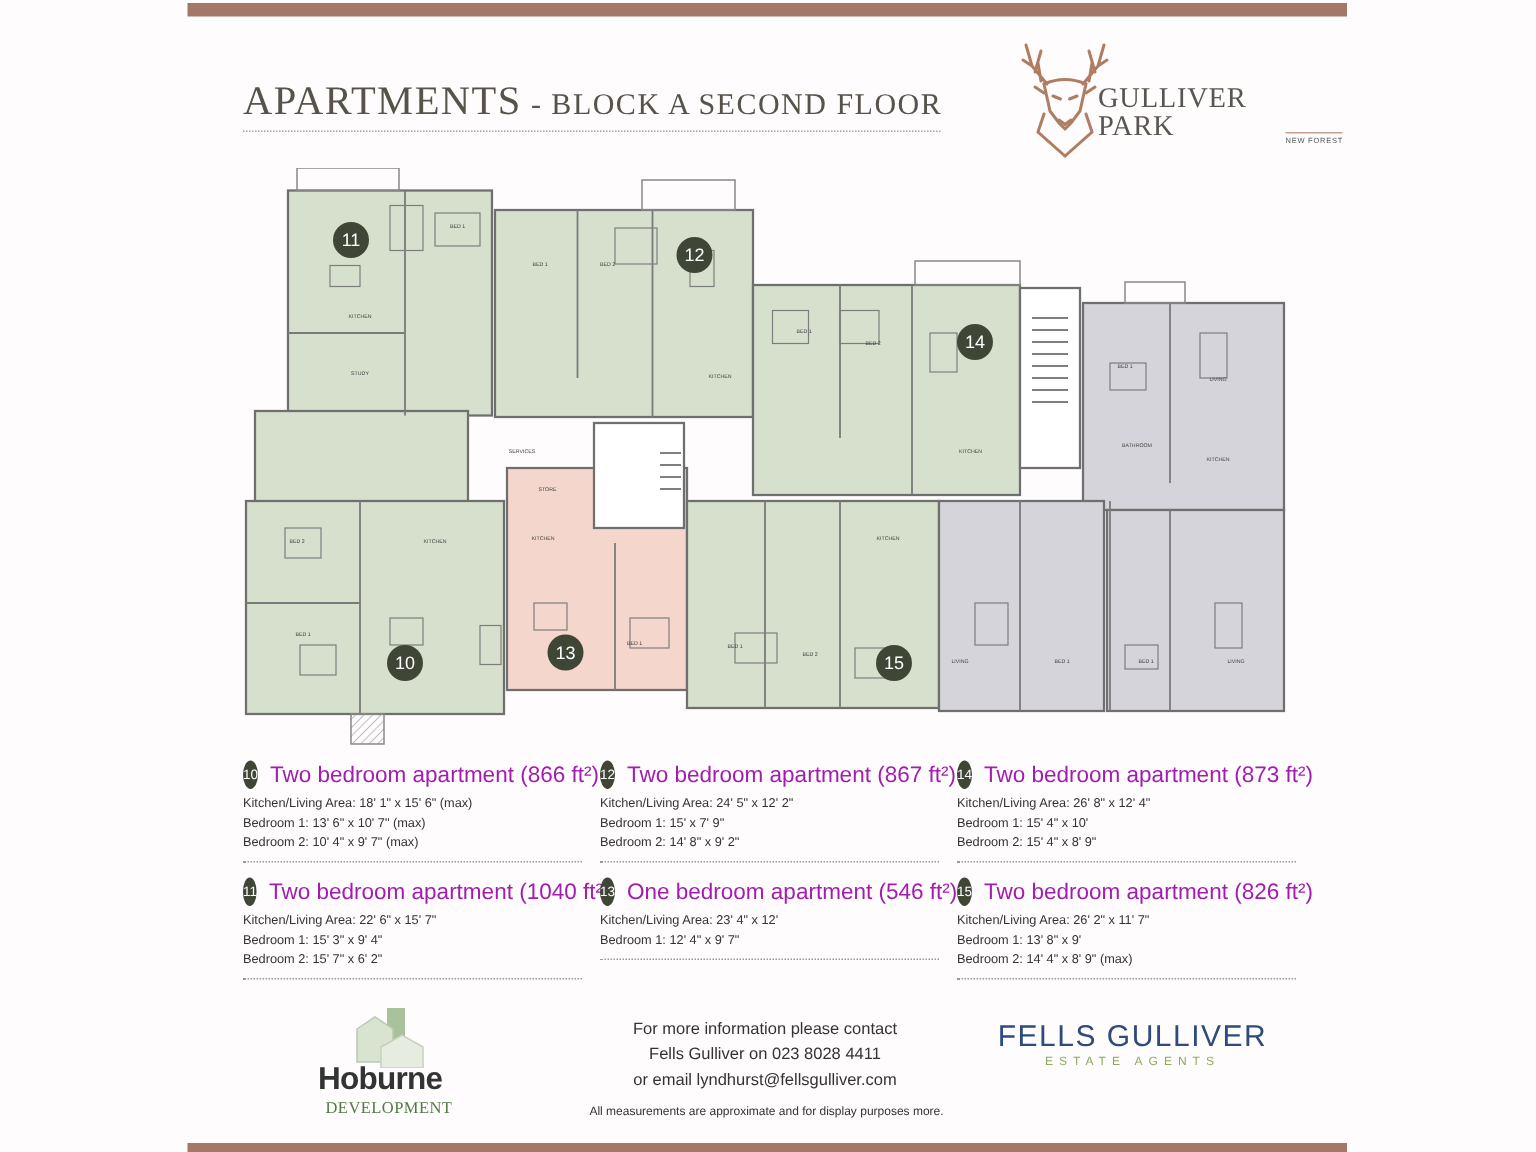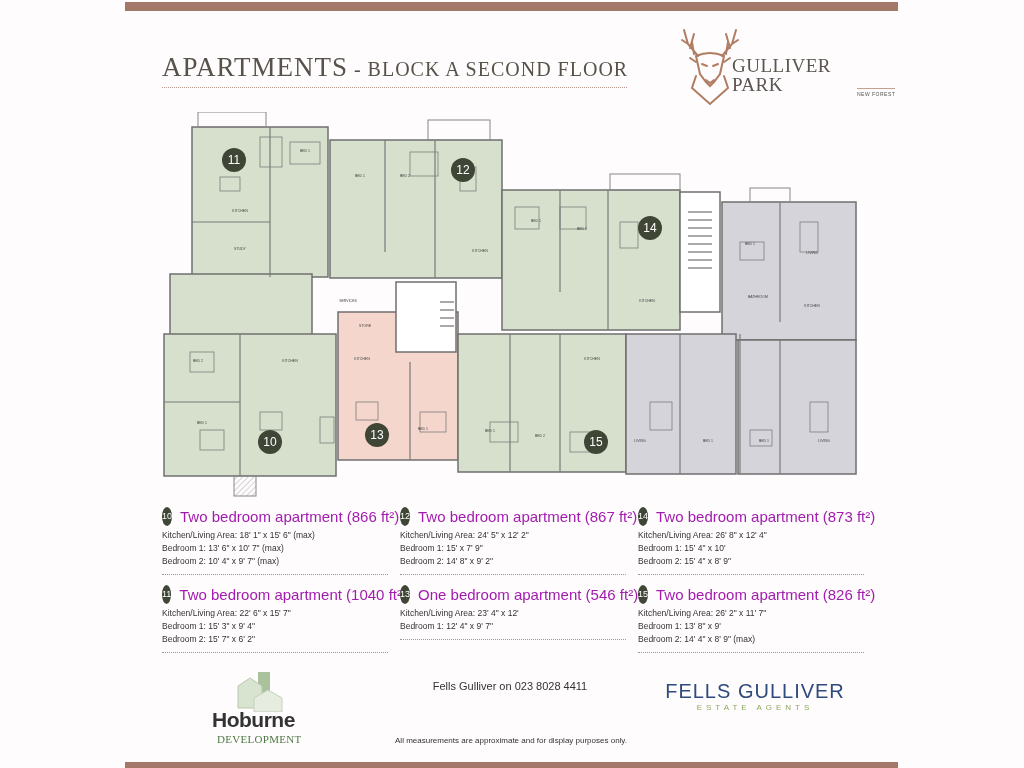--- a/index.html
+++ b/index.html
@@ -298,22 +298,24 @@
   <svg width="60" height="40" viewBox="0 0 60 40" style="position:absolute;left:22px;top:0;">
     <rect x="24" y="0" width="12" height="30" fill="#a9c29c"></rect>
     <path d="M4 14 L16 6 L28 14 L28 36 L4 36 Z" fill="#d8e3d0" stroke="#b9c9ae" stroke-width="1"></path>
     <path d="M20 26 L34 18 L48 26 L48 40 L20 40 Z" fill="#e6ece0" stroke="#c4d1ba" stroke-width="1"></path>
   </svg>
   <div class="word">Hoburne</div>
   <div class="dev">DEVELOPMENT</div>
 </div>
 
 <div class="contact">
+  <div>For more information please contact</div>
   <div>Fells Gulliver on 023 8028 4411</div>
-</div>
-<div class="disclaimer">All measurements are approximate and for display purposes only.</div>
+  <div>or email lyndhurst@fellsgulliver.com</div>
+</div>
+<div class="disclaimer">All measurements are approximate and for display purposes more.</div>
 
 <div class="fg">
   <div class="n1">FELLS GULLIVER</div>
   <div class="n2">ESTATE AGENTS</div>
 </div>
 
 <div class="bar bottom"></div>
 
 </body></html>

